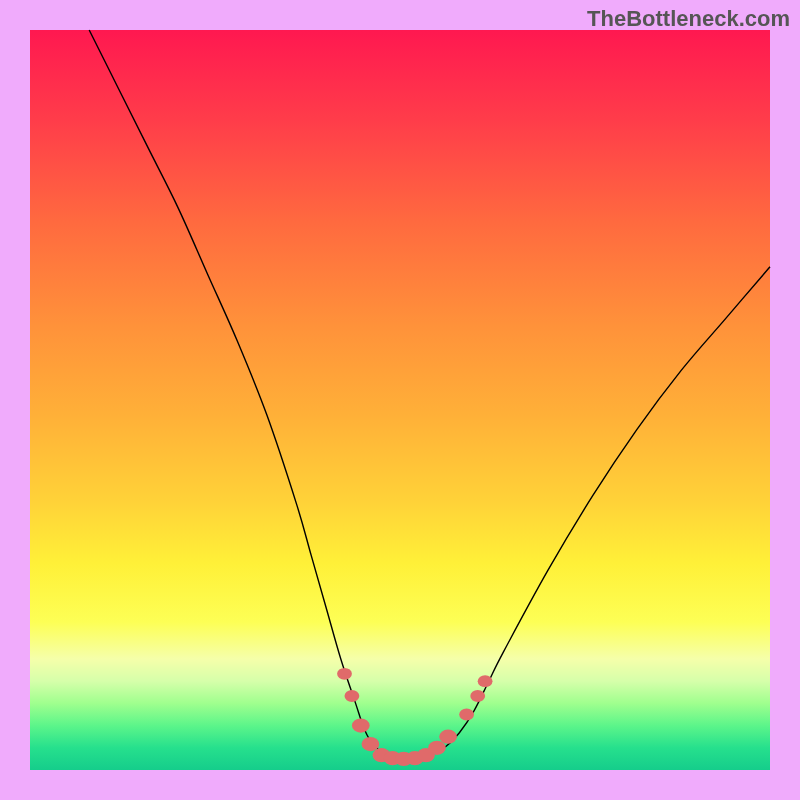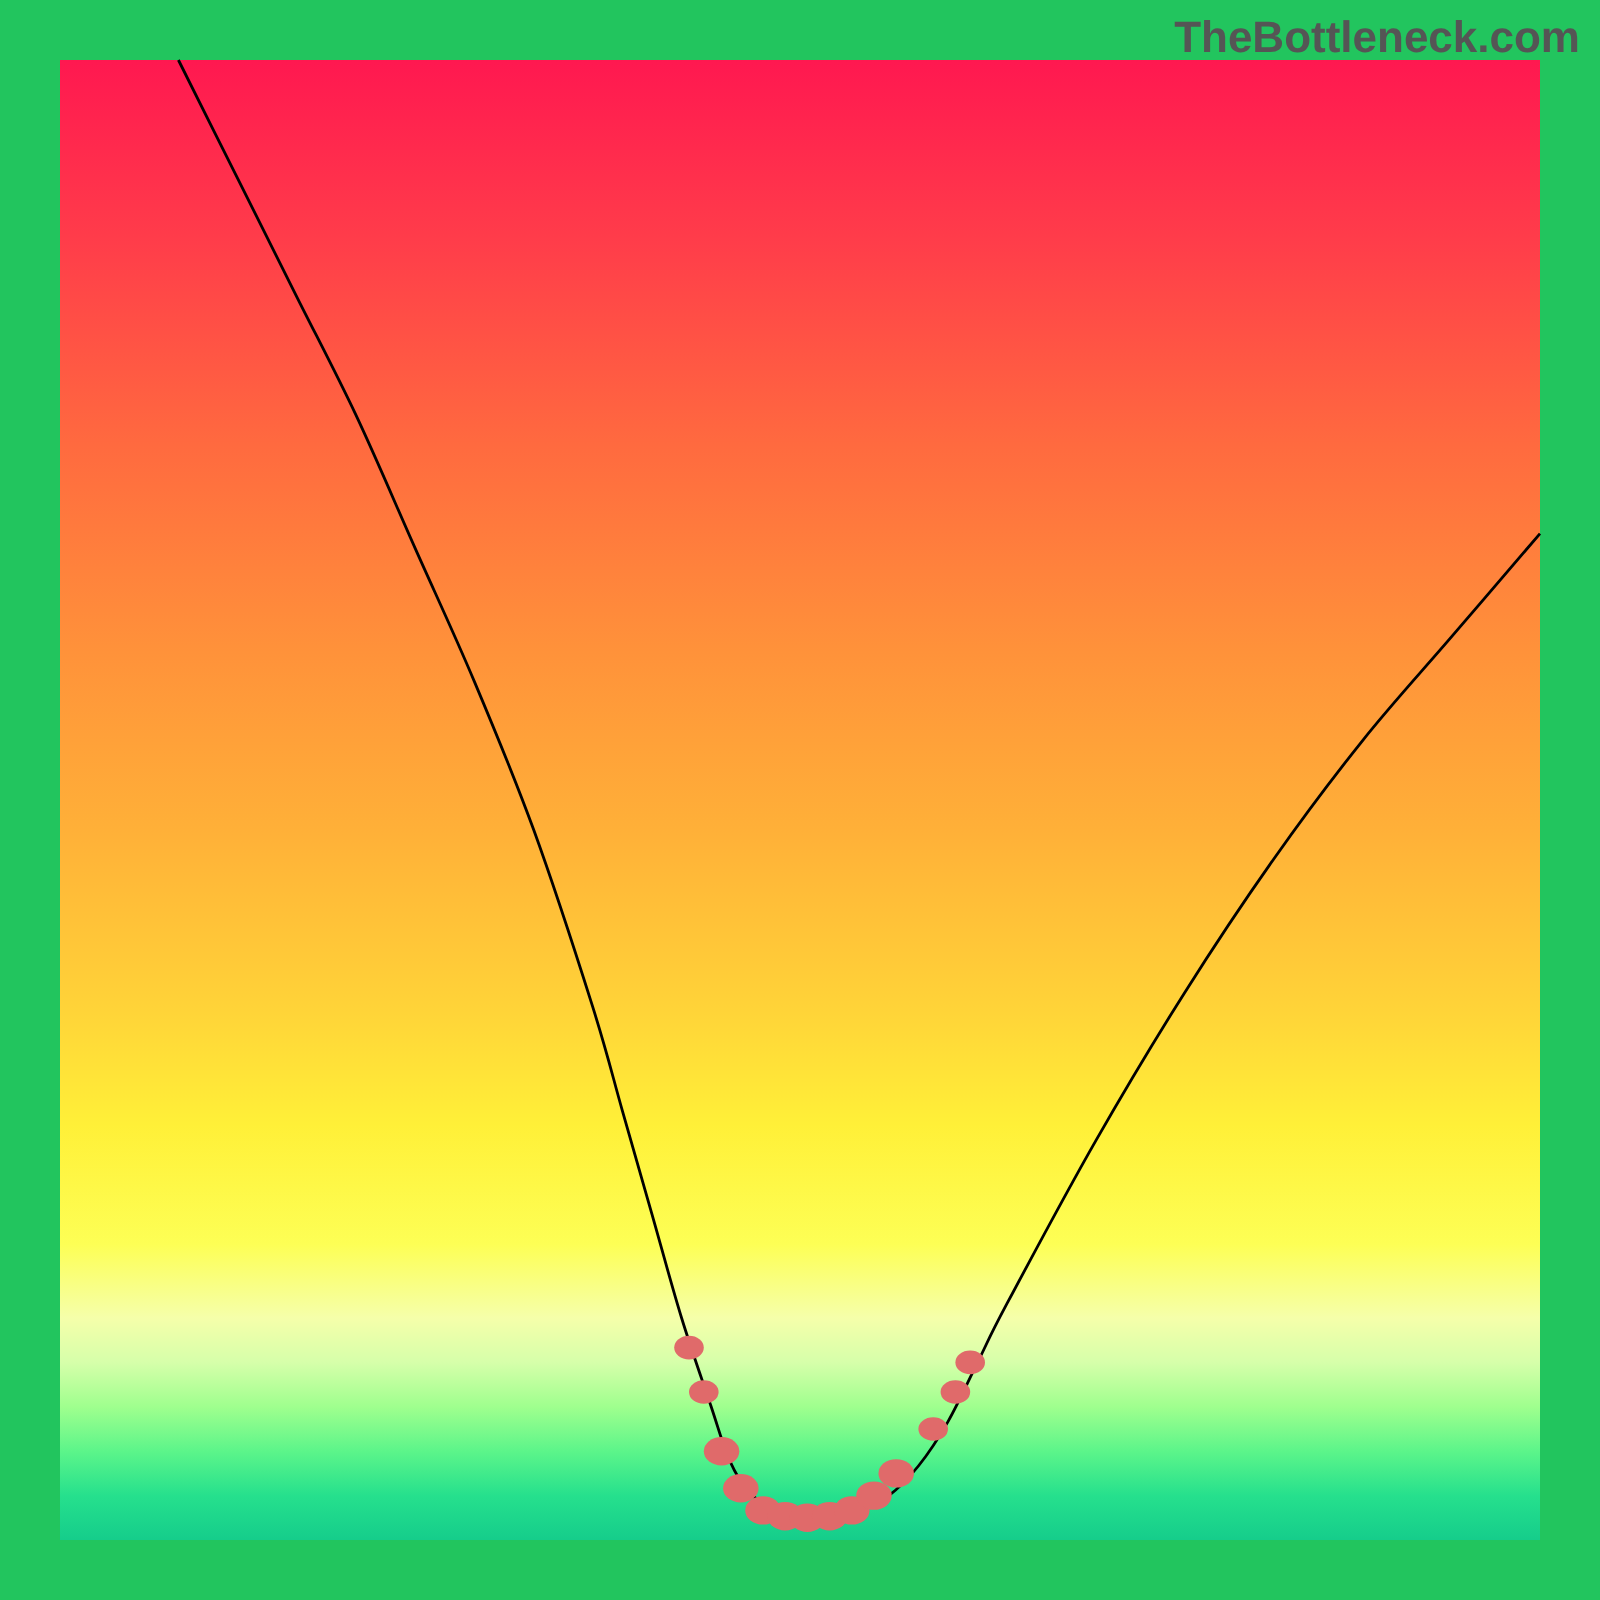--- a/index.html
+++ b/index.html
@@ -8,21 +8,21 @@
     width: 800px;
     height: 800px;
     overflow: hidden;
     background: #000;
     font-family: Arial, Helvetica, sans-serif;
   }
   .frame {
     position: relative;
     width: 800px;
     height: 800px;
-    background: #22c55e;
+    background: #f0abfc;
   }
   .plot-area {
     position: absolute;
     left: 30px;
     top: 30px;
     width: 740px;
     height: 740px;
     background: linear-gradient(
       to bottom,
       #ff1850 0%,

